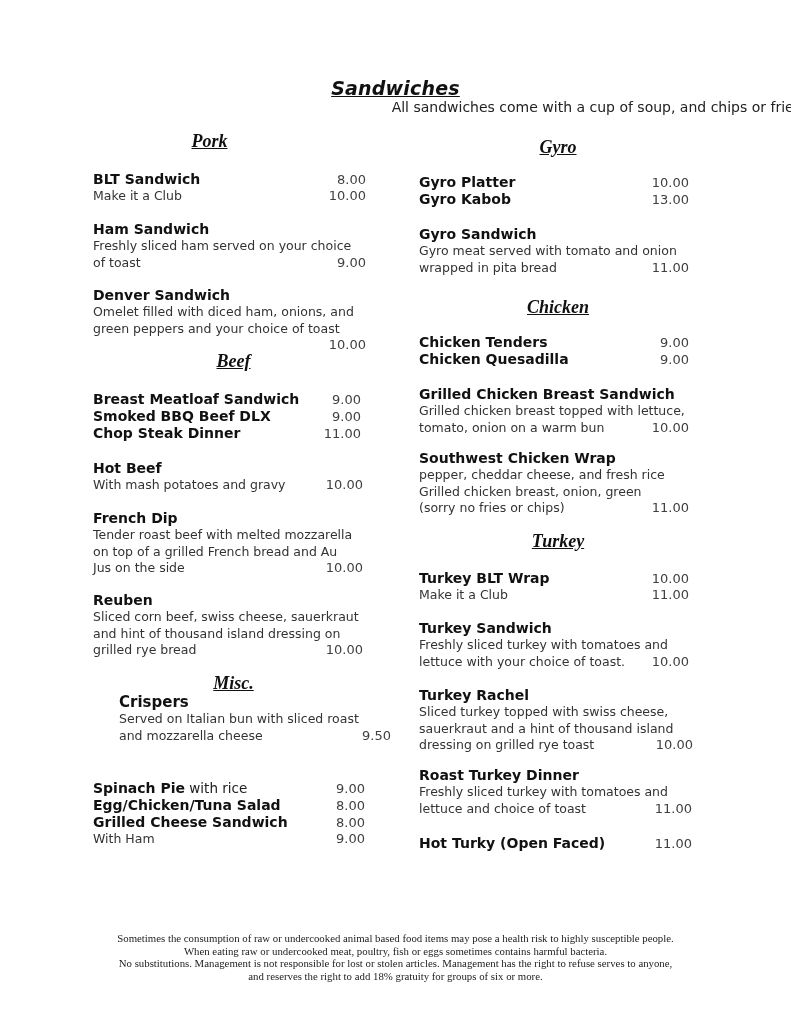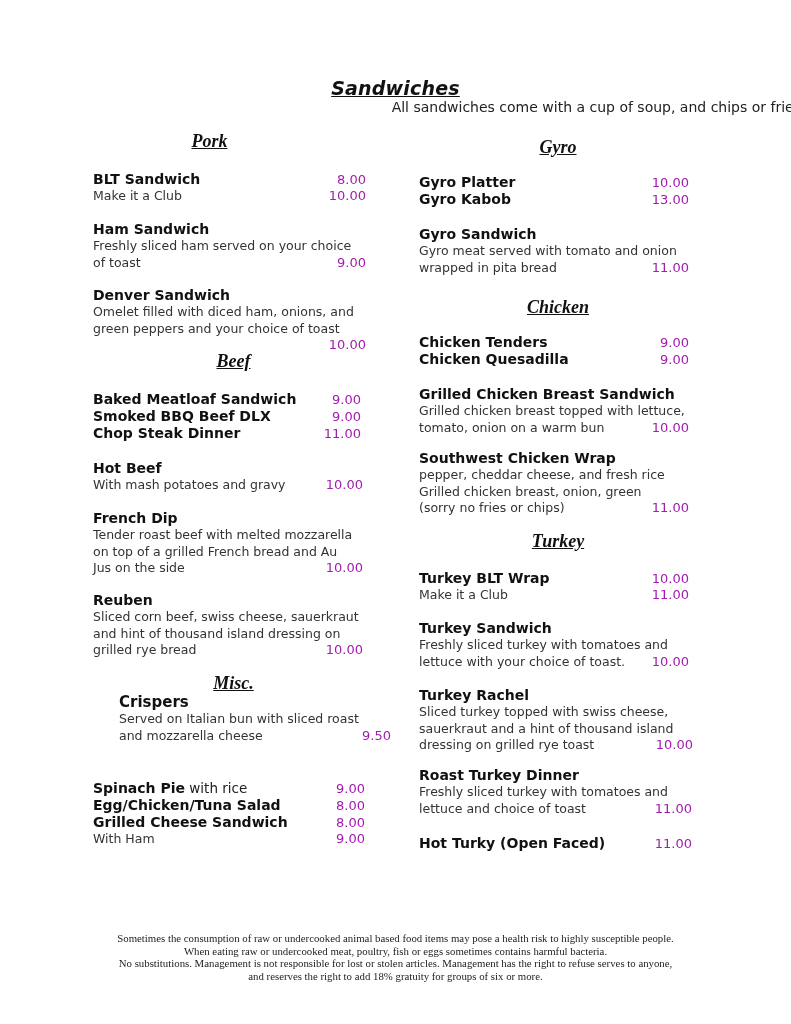--- a/index.html
+++ b/index.html
@@ -4,21 +4,21 @@
 <style>
   html, body { margin:0; padding:0; background:#ffffff; }
   body { width:791px; height:1024px; position:relative; overflow:hidden; font-family:"DejaVu Sans", sans-serif; color:#111; }
   .abs { position:absolute; }
   .title { font-weight:bold; font-style:italic; text-decoration:underline; font-size:19px; text-align:center; color:#111; letter-spacing:0.2px; }
   .subtitle { font-size:14px; text-align:right; color:#222;margin-left:10px; }
   .sec { font-weight:bold; font-style:italic; text-decoration:underline; font-size:18px; text-align:center; color:#111;font-family:Liberation Serif, serif; }
   .row { display:flex; justify-content:space-between; align-items:baseline; line-height:17px; white-space:nowrap; }
   .name { font-weight:bold; font-size:14px; color:#111; }
   .desc { font-size:12.5px; color:#333; line-height:16.5px; }
-  .price { font-size:13px; color:#a21caf; text-align:right; }
+  .price { font-size:13px; color:#404040; text-align:right; }
   .line { font-size:12.5px; color:#333; line-height:16.5px; white-space:nowrap; }
   .footer { font-family:"Liberation Serif", serif; font-size:10.8px; color:#222; text-align:center; line-height:12.5px; }
   .plain { font-weight:normal; }
 </style>
 </head>
 <body>
 
 <div class="abs title" style="left:0;width:791px;top:77px;">Sandwiches</div>
 <div class="abs subtitle" style="left:0;width:791px;top:99px;">All sandwiches come with a cup of soup, and chips or fries</div>
 
@@ -57,21 +57,21 @@
     <div class="row line">
         <span></span>
         <span class="price">10.00</span>
       </div>
   </div>
 
   <div class="abs sec" style="left:0;width:281px;top:351px;">Beef</div>
 
   <div class="abs" style="left:0;top:391px;width:268px;">
     <div class="row">
-        <span class="name">Baked Meatloaf Sandwich</span>
+        <span class="name">Breast Meatloaf Sandwich</span>
         <span class="price">9.00</span>
       </div>
     <div class="row">
         <span class="name">Smoked BBQ Beef DLX</span>
         <span class="price">9.00</span>
       </div>
     <div class="row">
         <span class="name">Chop Steak Dinner</span>
         <span class="price">11.00</span>
       </div>

